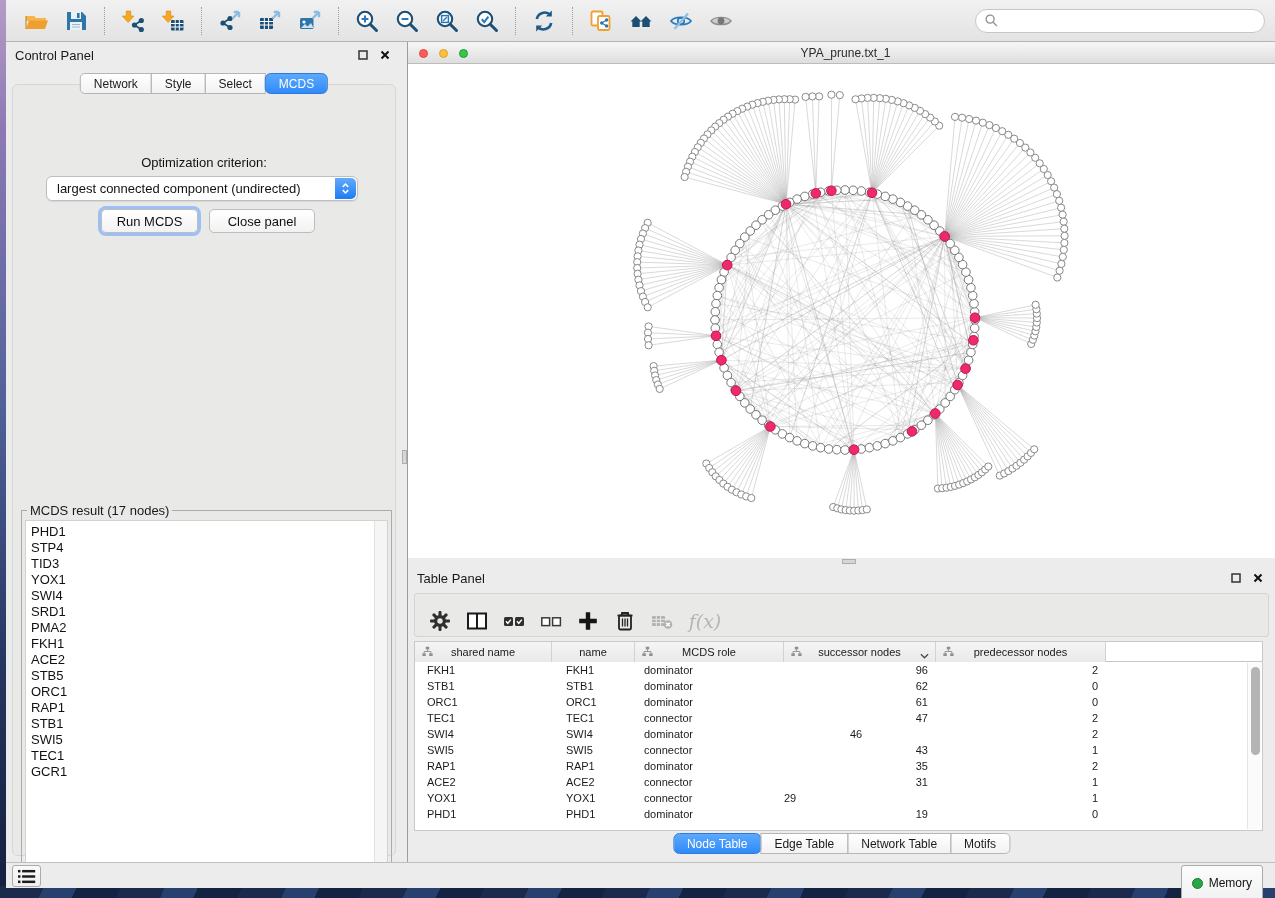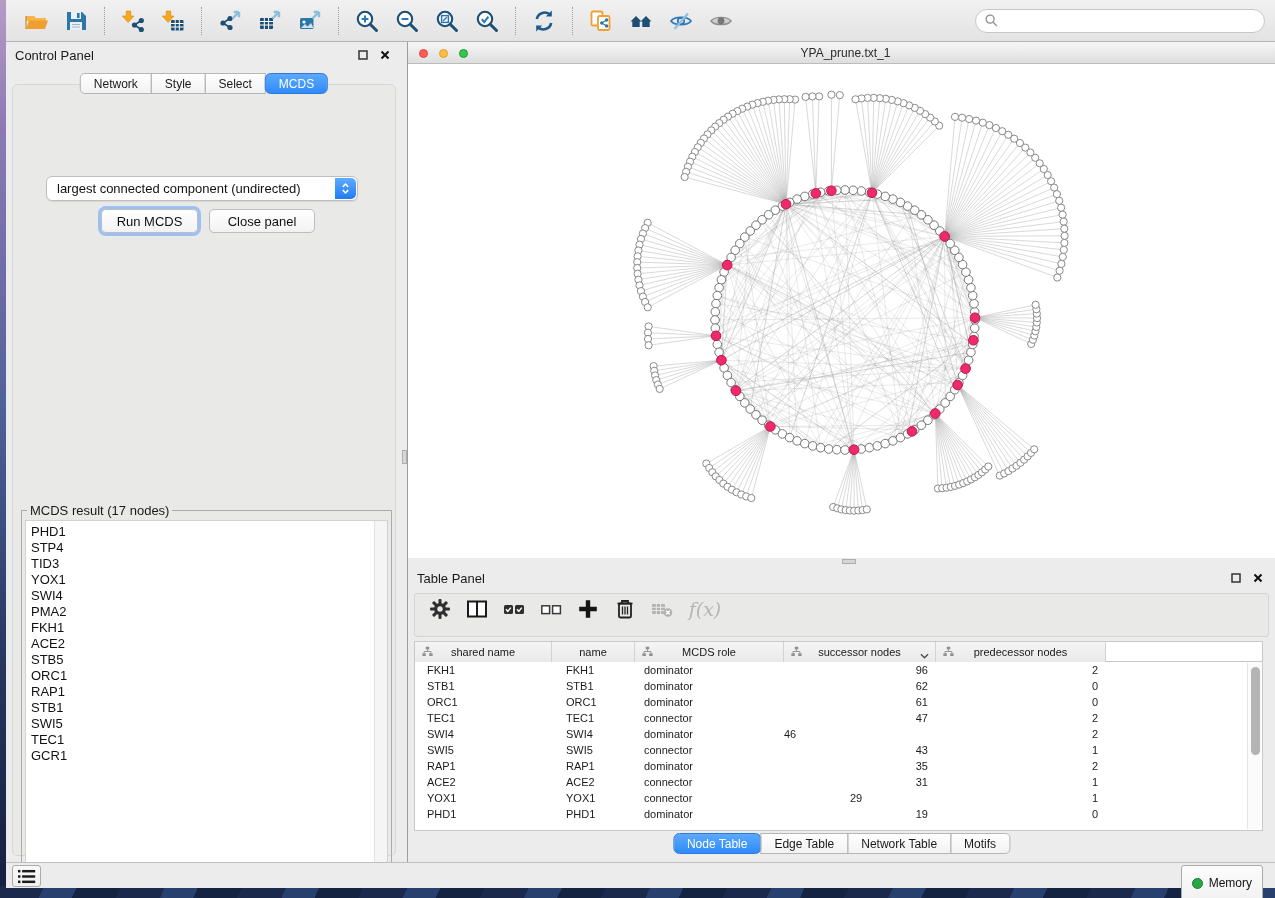--- a/index.html
+++ b/index.html
@@ -66,21 +66,21 @@
   .light.red { background:#fc5b57; border:0.5px solid #e2463f; }
   .light.yellow { background:#fdbe41; border:0.5px solid #dfa023; }
   .light.green { background:#34c84a; border:0.5px solid #1f9a31; }
   .net-title { position:absolute; left:8px; right:0; top:0; height:22px; line-height:22px; text-align:center;
     font-size:12px; color:#2c2c2c; }
   .net-canvas { position:absolute; left:0; top:22px; width:867px; height:494px; background:#fff; }
 
   
   .table-panel { position:absolute; left:402px; top:565px; width:867px; height:297px; background:#ececec; }
   .tp-toolbar { position:absolute; left:6px; top:28px; width:855px; height:44px; background:#e9e9e7;
-    border:1px solid #d4d4d2; border-radius:3px; display:flex; align-items:flex-start; padding:0 10px; }
+    border:1px solid #d4d4d2; border-radius:3px; display:flex; align-items:flex-end; padding:0 10px; }
   .tpi { width:30px; height:30px; display:flex; align-items:center; justify-content:center; margin-right:7px; cursor:default; }
   .fx { font-family:"DejaVu Serif", serif; font-style:italic; font-size:19px; color:#b4b4b4; }
   .tp-table { position:absolute; left:6px; top:76px; width:849px; height:190px; background:#fff; border:1px solid #c9c9c9; overflow:hidden; }
   .tp-header { display:flex; height:20px; border-bottom:1px solid #c6c6c6; }
   .th-cell { position:relative; height:20px; background:linear-gradient(#f5f5f5,#e9e9e9); border-right:1px solid #d2d2d2;
     display:flex; align-items:center; justify-content:center; font-size:11px; color:#1a1a1a; }
   .th-cell .h-icon { position:absolute; left:7px; top:4px; }
   .th-cell .h-sort { position:absolute; right:6px; top:7px; }
   .tp-row { display:flex; height:16px; font-size:11px; color:#1c1c1c; align-items:center; }
   .td-cell { height:16px; line-height:16px; overflow:hidden; white-space:nowrap; }
@@ -292,40 +292,42 @@
             </svg>
         </span>
       </div>
       <div class="cp-tabs">
           <span class="tab-seg">Network</span>
           <span class="tab-seg">Style</span>
           <span class="tab-seg">Select</span>
           <span class="tab-seg active">MCDS</span>
         </div>
       <div class="cp-content">
+        <div class="opt-label">Optimization criterion:</div>
         <div class="opt-select">
           <span>largest connected component (undirected)</span>
           <span class="stepper">
             <svg viewBox="0 0 10 14" width="9" height="13">
                 <path d="M2 5.2L5 2l3 3.2" fill="none" stroke="#fff" stroke-width="1.7"></path>
                 <path d="M2 8.8L5 12l3-3.2" fill="none" stroke="#fff" stroke-width="1.7"></path>
               </svg>
           </span>
         </div>
         <button class="cp-btn btn-run">Run MCDS</button>
         <button class="cp-btn btn-close">Close panel</button>
         <fieldset class="mcds">
           <legend>MCDS result (17 nodes)</legend>
           <div class="mcds-list">
             <div>
                 <div>PHD1</div>
                 <div>STP4</div>
                 <div>TID3</div>
                 <div>YOX1</div>
                 <div>SWI4</div>
+                <div>SRD1</div>
                 <div>PMA2</div>
                 <div>FKH1</div>
                 <div>ACE2</div>
                 <div>STB5</div>
                 <div>ORC1</div>
                 <div>RAP1</div>
                 <div>STB1</div>
                 <div>SWI5</div>
                 <div>TEC1</div>
                 <div>GCR1</div>
@@ -1207,21 +1209,21 @@
               <div class="td-cell" style="width: 137px; padding-left: 12px;">TEC1</div>
               <div class="td-cell" style="width: 83px; padding-left: 14px;">TEC1</div>
               <div class="td-cell" style="width: 149px; padding-left: 9px;">connector</div>
               <div class="td-cell" style="width: 152px; text-align: right; padding-right: 8px;">47</div>
               <div class="td-cell" style="width: 170px; text-align: right; padding-right: 8px;">2</div>
             </div>
             <div class="tp-row">
               <div class="td-cell" style="width: 137px; padding-left: 12px;">SWI4</div>
               <div class="td-cell" style="width: 83px; padding-left: 14px;">SWI4</div>
               <div class="td-cell" style="width: 149px; padding-left: 9px;">dominator</div>
-              <div class="td-cell" style="width: 152px; text-align: left; padding-right: 8px;">46</div>
+              <div class="td-cell" style="width: 152px; text-align: center; padding-right: 8px;">46</div>
               <div class="td-cell" style="width: 170px; text-align: right; padding-right: 8px;">2</div>
             </div>
             <div class="tp-row">
               <div class="td-cell" style="width: 137px; padding-left: 12px;">SWI5</div>
               <div class="td-cell" style="width: 83px; padding-left: 14px;">SWI5</div>
               <div class="td-cell" style="width: 149px; padding-left: 9px;">connector</div>
               <div class="td-cell" style="width: 152px; text-align: right; padding-right: 8px;">43</div>
               <div class="td-cell" style="width: 170px; text-align: right; padding-right: 8px;">1</div>
             </div>
             <div class="tp-row">
@@ -1235,21 +1237,21 @@
               <div class="td-cell" style="width: 137px; padding-left: 12px;">ACE2</div>
               <div class="td-cell" style="width: 83px; padding-left: 14px;">ACE2</div>
               <div class="td-cell" style="width: 149px; padding-left: 9px;">connector</div>
               <div class="td-cell" style="width: 152px; text-align: right; padding-right: 8px;">31</div>
               <div class="td-cell" style="width: 170px; text-align: right; padding-right: 8px;">1</div>
             </div>
             <div class="tp-row">
               <div class="td-cell" style="width: 137px; padding-left: 12px;">YOX1</div>
               <div class="td-cell" style="width: 83px; padding-left: 14px;">YOX1</div>
               <div class="td-cell" style="width: 149px; padding-left: 9px;">connector</div>
-              <div class="td-cell" style="width: 152px; text-align: center; padding-right: 8px;">29</div>
+              <div class="td-cell" style="width: 152px; text-align: left; padding-right: 8px;">29</div>
               <div class="td-cell" style="width: 170px; text-align: right; padding-right: 8px;">1</div>
             </div>
             <div class="tp-row">
               <div class="td-cell" style="width: 137px; padding-left: 12px;">PHD1</div>
               <div class="td-cell" style="width: 83px; padding-left: 14px;">PHD1</div>
               <div class="td-cell" style="width: 149px; padding-left: 9px;">dominator</div>
               <div class="td-cell" style="width: 152px; text-align: right; padding-right: 8px;">19</div>
               <div class="td-cell" style="width: 170px; text-align: right; padding-right: 8px;">0</div>
             </div>
           </div>

